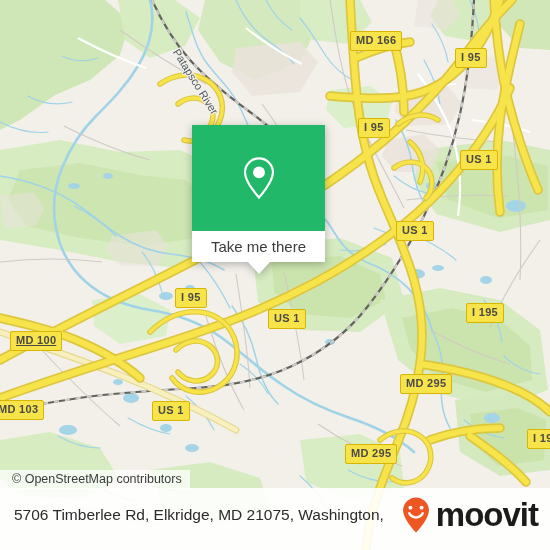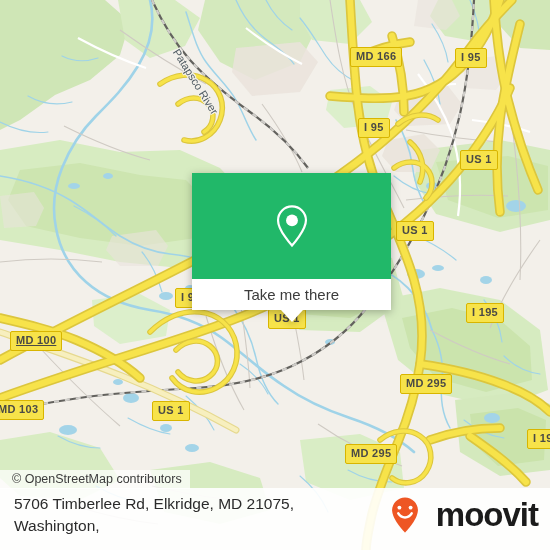--- a/index.html
+++ b/index.html
@@ -40,23 +40,22 @@
     font-size:11px;
     white-space:nowrap;
     font-family:"Liberation Sans","DejaVu Sans",sans-serif;
     text-shadow:
       1px 0 0 #f3f0ea,-1px 0 0 #f3f0ea,0 1px 0 #f3f0ea,0 -1px 0 #f3f0ea,
       1px 1px 0 #f3f0ea,-1px -1px 0 #f3f0ea,1px -1px 0 #f3f0ea,-1px 1px 0 #f3f0ea;
   }
 
   
   .callout{
-    position:absolute;left:192px;top:125px;width:199px;
+    position:absolute;left:192px;top:125px;width:133px;
     filter:drop-shadow(0 2px 4px rgba(0,0,0,.28));
-    margin-top:48px;
   }
   .callout-top{
     height:106px;background:#21b869;
     display:flex;align-items:center;justify-content:center;
   }
   .callout-bottom{
     height:31px;background:#ffffff;
     display:flex;align-items:center;justify-content:center;
     color:#3c3c3c;font-size:15px;
   }
@@ -84,21 +83,21 @@
     display:flex;align-items:center;
     box-sizing:border-box;
     padding:0 8px 8px 14px;
   }
   .footer-address{
     flex:1 1 auto;
     color:#2b2b2b;font-size:15.5px;line-height:1.42;
     padding-right:4px;
   }
   .brand{
-    flex:0 0 auto;display:flex;align-items:center;gap:14px;
+    flex:0 0 auto;display:flex;align-items:center;gap:3px;
     margin-right:4px;
   }
   .brand-word{
     color:#1b1b1b;font-size:33px;font-weight:bold;line-height:.9;
     letter-spacing:-1px;
   }
 </style>
 </head>
 <body>
 
@@ -321,21 +320,21 @@
           <path d="M398,124 C410,114 426,112 438,120"></path>
           <path d="M410,142 C422,152 426,168 420,182"></path>
           <path d="M394,168 C404,160 418,160 426,168 C434,176 434,190 426,198"></path>
         </g>
 
       </g>
     </svg>
 
     <div class="river-label" style="left:176px;top:44px;transform:rotate(58deg);transform-origin:0 50%;">Patapsco River</div>
 
-    <div class="shield" style="left:350px;top:47px;">MD 166</div>
+    <div class="shield" style="left:350px;top:31px;">MD 166</div>
     <div class="shield" style="left:455px;top:48px;">I 95</div>
     <div class="shield" style="left:358px;top:118px;">I 95</div>
     <div class="shield" style="left:460px;top:150px;">US 1</div>
     <div class="shield" style="left:396px;top:221px;">US 1</div>
     <div class="shield" style="left:175px;top:288px;">I 95</div>
     <div class="shield" style="left:268px;top:309px;">US 1</div>
     <div class="shield" style="left:466px;top:303px;">I 195</div>
     <div class="shield" style="left:10px;top:331px;text-decoration:underline;">MD 100</div>
     <div class="shield" style="left:400px;top:374px;">MD 295</div>
     <div class="shield" style="left:-8px;top:400px;">MD 103</div>

